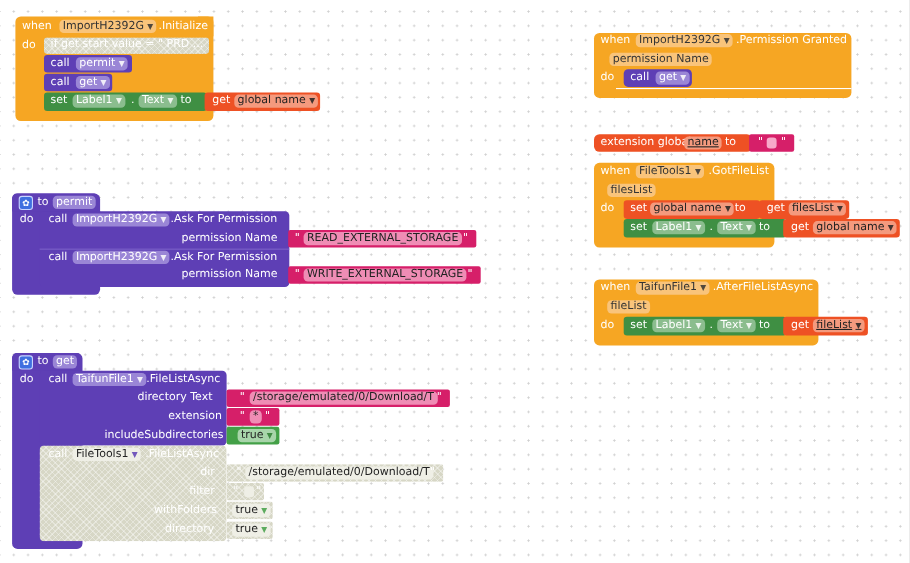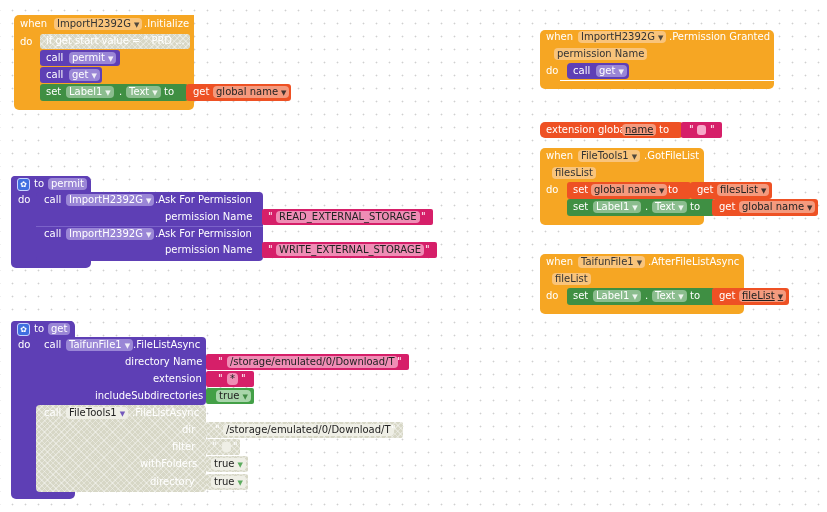--- a/index.html
+++ b/index.html
@@ -187,21 +187,21 @@
   <span class="txt" style="left:34px;top:322px;">to</span>
   <span class="dd dd-purple" style="left:48px;top:323px;">get</span>
   <span class="txt" style="left:18px;top:338px;">do</span>
 
   <div>
     <div class="abs purple" style="left:36px;top:337px;width:170px;height:68px;border-radius:4px;"></div>
     <span class="txt" style="left:44px;top:338px;">call</span>
     <span class="dd dd-purple" style="left:66px;top:339px;"><span>TaifunFile1</span><span class="arr">▼</span></span>
     <span class="txt" style="left:133px;top:338px;">.FileListAsync</span>
 
-    <span class="txt" style="left:125px;top:355px;">directory Name</span>
+    <span class="txt" style="left:125px;top:355px;">directory Text</span>
     <div class="abs pink" style="left:206px;top:354px;width:203px;height:16px;border-radius:2px;"></div>
     <span class="txt" style="left:218px;top:355px;">"</span>
     <span class="dd dd-pink" style="left:227px;top:356px;">/storage/emulated/0/Download/T</span>
     <span class="txt" style="left:397px;top:355px;">"</span>
 
     <span class="txt" style="left:153px;top:372px;">extension</span>
     <div class="abs pink" style="left:206px;top:371px;width:48px;height:16px;border-radius:2px;"></div>
     <span class="txt" style="left:218px;top:372px;">"</span>
     <span class="dd dd-pink" style="left:227px;top:373px;">*</span>
     <span class="txt" style="left:241px;top:372px;">"</span>

